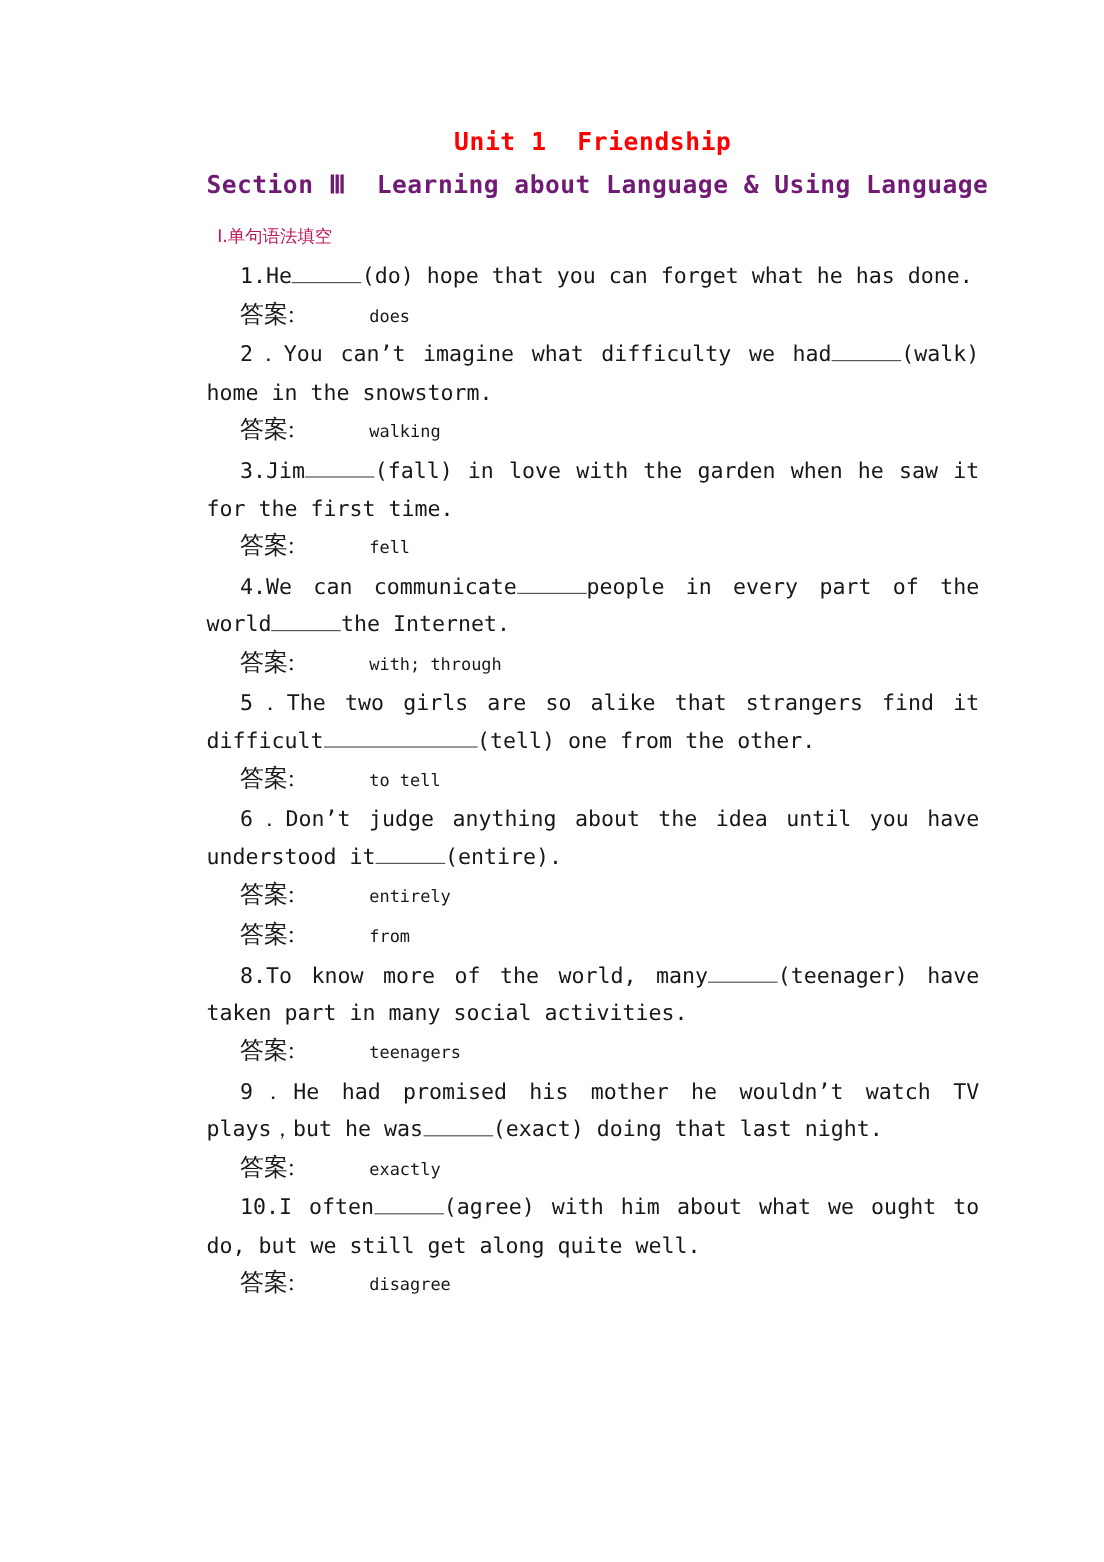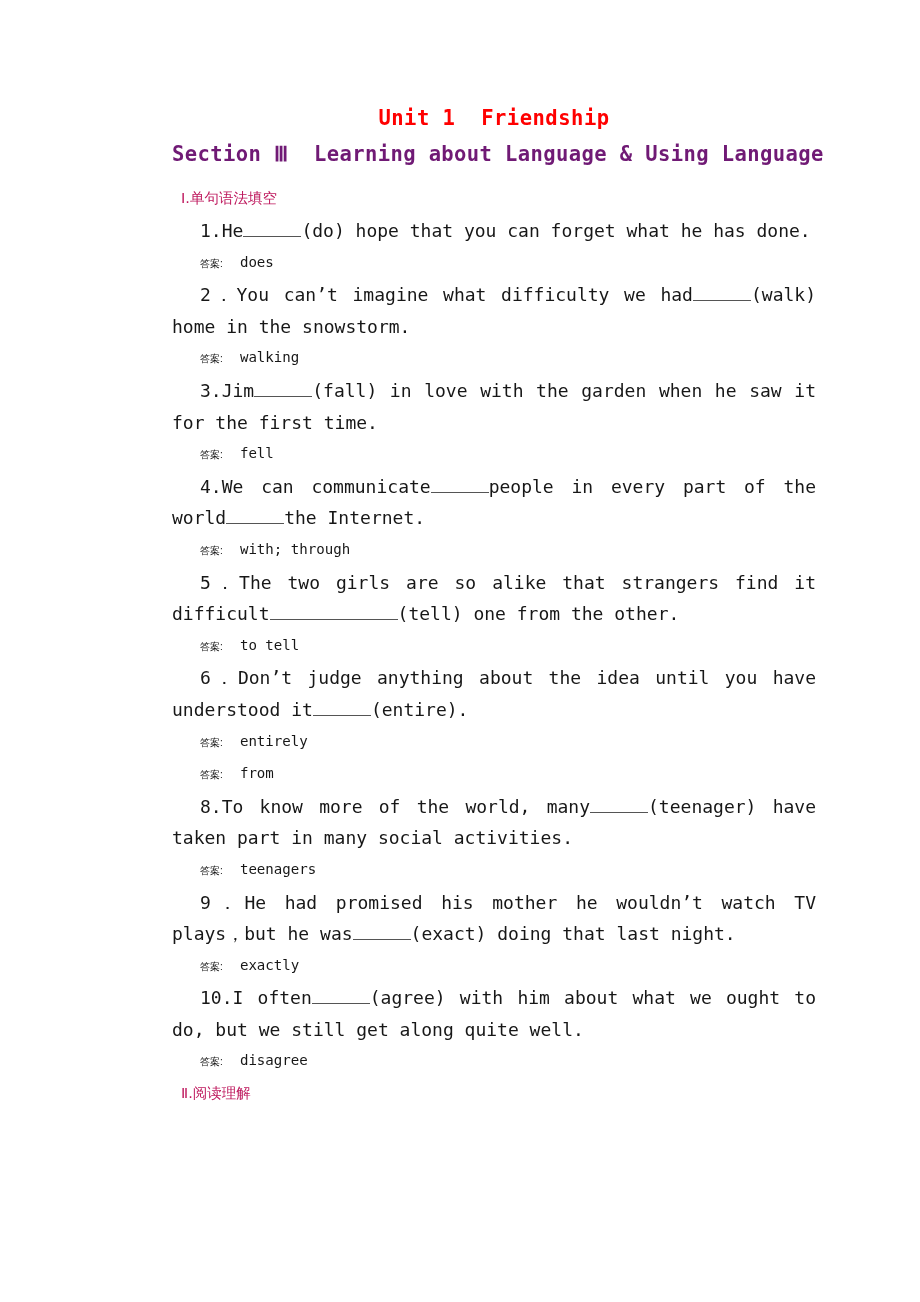--- a/index.html
+++ b/index.html
@@ -82,22 +82,22 @@
   .ans {
     font-family: "DejaVu Sans Mono", "Liberation Mono", monospace;
     font-size: 14.1px;
     line-height: 31.6px;
     margin: 0;
     text-indent: 28px;
     color: #171717;
     white-space: pre;
   }
   .ans .lbl {
-    font-family: Liberation Sans, sans-serif;
-    font-size: 10px;
+    font-family: Liberation Serif, serif;
+    font-size: 20px;
   }
 
   
   .blank {
     display: inline-block;
     border-bottom: 1px solid #555;
     vertical-align: baseline;
     height: 0.95em;
     margin: 0 0 0 0;
   }
@@ -138,16 +138,15 @@
 
     <p class="q"><span>8.</span><span>To know more of the world, many</span><span class="blank b-s"></span><span>(teenager) have taken part in many social activities.</span></p>
     <p class="ans"><span class="lbl">答案:</span>	<span>teenagers</span></p>
 
     <p class="q"><span>9．</span><span>He had promised his mother he wouldn’t watch TV plays，but he was</span><span class="blank b-s"></span><span>(exact) doing that last night.</span></p>
     <p class="ans"><span class="lbl">答案:</span>	<span>exactly</span></p>
 
     <p class="q"><span>10.</span><span>I often</span><span class="blank b-s"></span><span>(agree) with him about what we ought to do, but we still get along quite well.</span></p>
     <p class="ans"><span class="lbl">答案:</span>	<span>disagree</span></p>
 
-    <p class="section-head">Ⅱ.阅读理解</p>
 
   </div>
 </div>
 
 </body></html>

